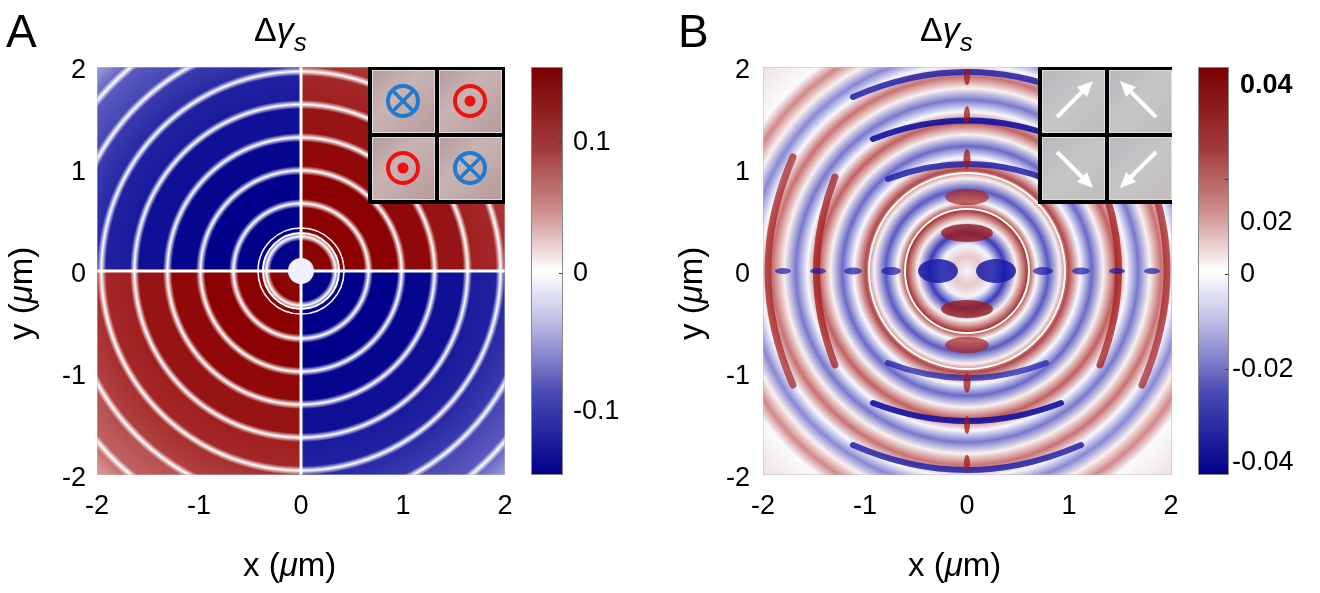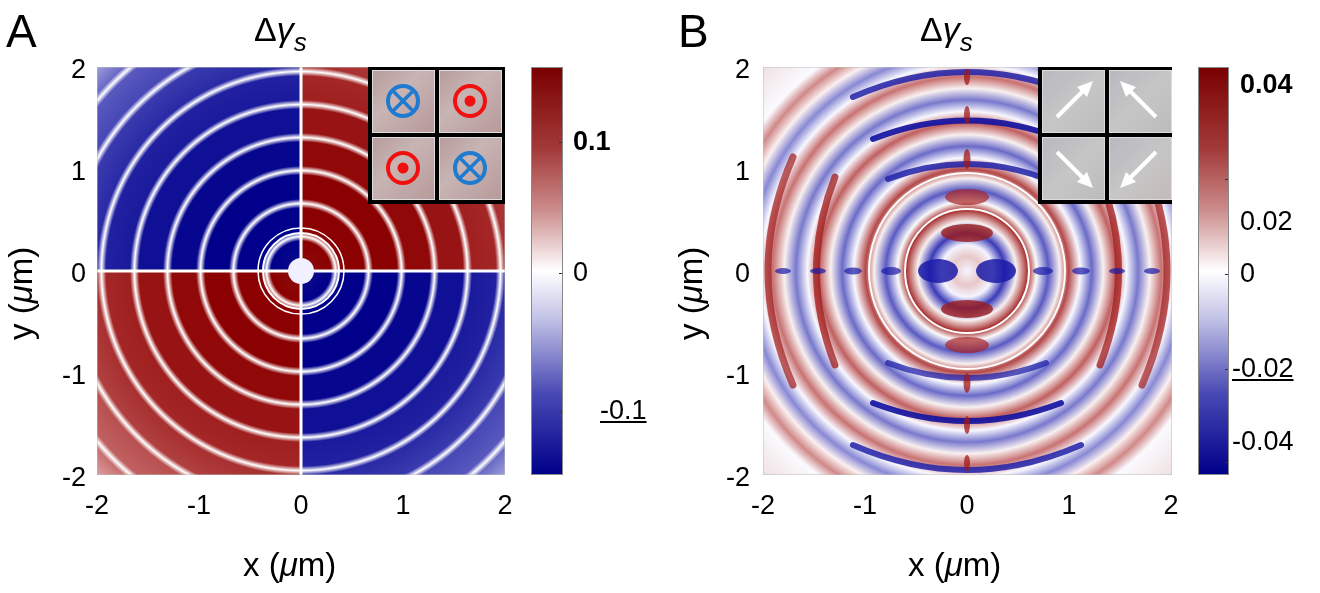--- a/index.html
+++ b/index.html
@@ -154,23 +154,23 @@
   </div>
   <div class="axis-label ylabel" style="left:4px;top:340px;">
     <span>y (</span><span class="mu">μ</span><span>m)</span>
   </div>
 
   <div class="colorbar" style="left:531px;top:67px;width:32px;height:408px;background:linear-gradient(to bottom,#7a0000 0%,#a33a3a 20%,#cc8c8c 35%,#ffffff 50%,#c0c0e6 62%,#4a4ab4 80%,#00008b 100%);">
     <div class="cbmark" style="right:0;top:74px;"></div>
     <div class="cbmark" style="right:0;top:205px;"></div>
     <div class="cbmark" style="right:0;top:343px;"></div>
   </div>
-  <div class="tick cbtick" style="left:573px;top:128px;font-weight:bold;">0.1</div>
+  <div class="tick cbtick" style="left:573px;top:128px;">0.1</div>
   <div class="tick cbtick" style="left:573px;top:259px;">0</div>
-  <div class="tick cbtick" style="left:600px;top:397px;text-decoration:underline;">-0.1</div>
+  <div class="tick cbtick" style="left:573px;top:397px;">-0.1</div>
 </div>
 
 <div class="panel" style="left:660px;width:660px;">
   <div class="panel-letter" style="left:18px;top:8px;">B</div>
   <div class="title" style="left:260px;top:12px;">
     <span>Δ</span><span class="gamma">γ</span><span class="sub">s</span>
   </div>
 
   <div class="plot" style="left:103px;top:67px;width:409px;height:408px;">
     <svg width="409" height="408" viewBox="0 0 409 408">
@@ -314,15 +314,15 @@
   <div class="colorbar" style="left:538px;top:67px;width:31px;height:408px;background:linear-gradient(to bottom,#7a0000 0%,#a33a3a 20%,#cc8c8c 35%,#ffffff 50%,#c0c0e6 62%,#4a4ab4 80%,#00008b 100%);">
     <div class="cbmark" style="right:0;top:17px;"></div>
     <div class="cbmark" style="right:0;top:111px;"></div>
     <div class="cbmark" style="right:0;top:206px;"></div>
     <div class="cbmark" style="right:0;top:301px;"></div>
     <div class="cbmark" style="right:0;top:394px;"></div>
   </div>
   <div class="tick cbtick" style="left:580px;top:71px;font-weight:bold;">0.04</div>
   <div class="tick cbtick" style="left:580px;top:165px;margin-top:43px;">0.02</div>
   <div class="tick cbtick" style="left:580px;top:260px;">0</div>
-  <div class="tick cbtick" style="left:572px;top:355px;text-decoration:underline;">-0.02</div>
-  <div class="tick cbtick" style="left:572px;top:428px;">-0.04</div>
+  <div class="tick cbtick" style="left:572px;top:355px;">-0.02</div>
+  <div class="tick cbtick" style="left:572px;top:448px;">-0.04</div>
 </div>
 
 </body></html>

